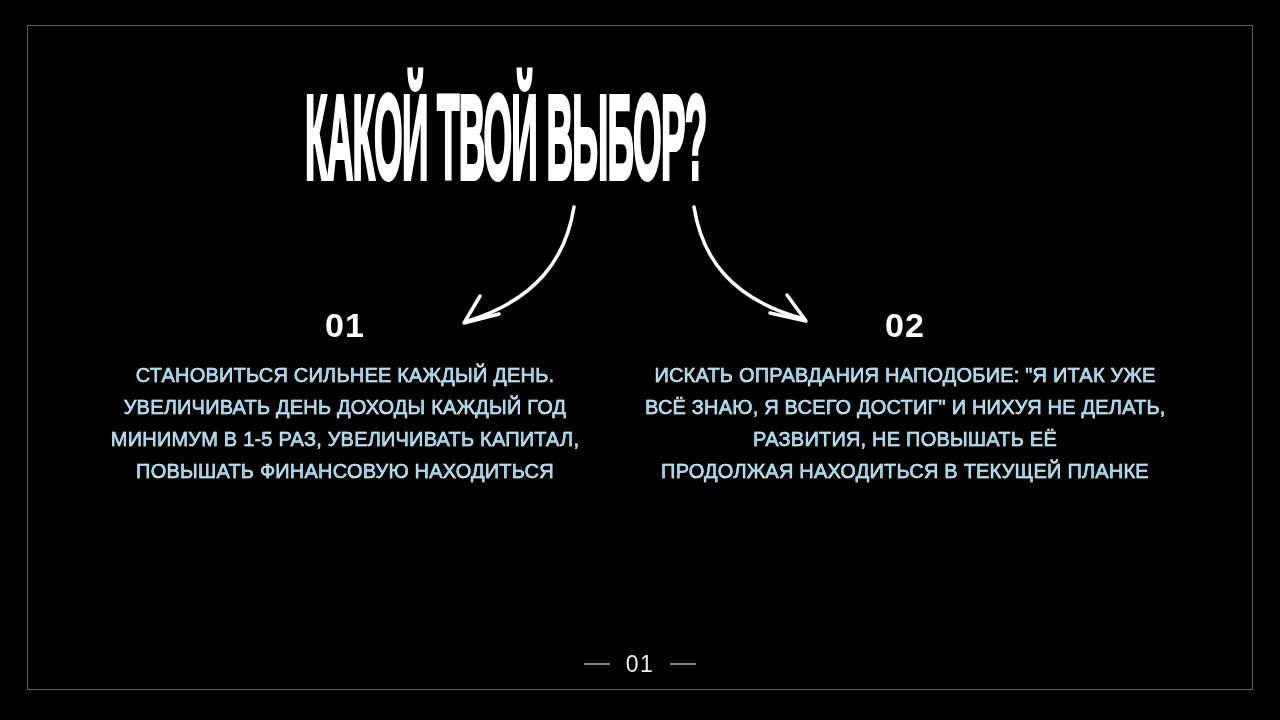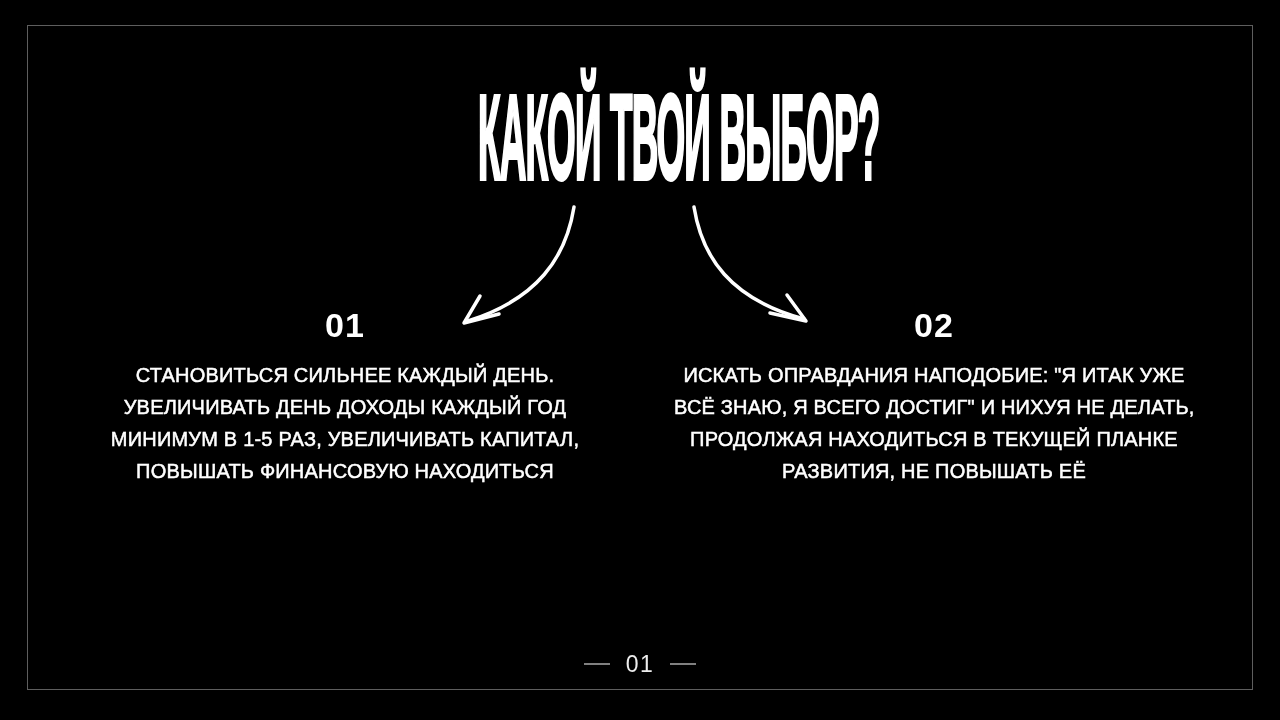--- a/index.html
+++ b/index.html
@@ -14,23 +14,23 @@
 
   .frame {
     position: absolute;
     left: 27px; top: 25px;
     width: 1226px; height: 665px;
     border: 1px solid #5e5e5e;
   }
 
   .title-wrap {
     position: absolute;
-    top: 76px; left: 12px;
+    top: 76px; left: 4px;
     width: 1168px;
-    text-align: right;
+    text-align: left;
   }
   .title {
     display: inline-block;
     font-weight: bold;
     font-size: 92px;
     line-height: 1;
     letter-spacing: -2px;
     white-space: nowrap;
     transform: scale(0.40, 1.32);
     transform-origin: 50% 0%;
@@ -44,35 +44,35 @@
     width: 420px; height: 145px;
   }
 
   .option {
     position: absolute;
     top: 305px;
     width: 520px;
     text-align: center;
   }
   .option.left  { left: 85px; }
-  .option.right { left: 674px; }
+  .option.right { left: 645px; }
   .option-number {
     font-size: 34px;
     font-weight: bold;
     line-height: 40px;
     letter-spacing: 1px;
     margin-bottom: 14px;
     color: #ffffff;
   }
   .option-line {
     font-size: 20px;
     line-height: 32px;
     letter-spacing: 0.2px;
     -webkit-text-stroke: 0.5px #ffffff;
-    color: #ffffff;
+    color: #7dd3fc;
     white-space: nowrap;
   }
 
   .footer {
     position: absolute;
     top: 651px; left: 0;
     width: 1280px;
     display: flex;
     justify-content: center;
     align-items: center;
@@ -116,22 +116,22 @@
     <div class="option-line">СТАНОВИТЬСЯ СИЛЬНЕЕ КАЖДЫЙ ДЕНЬ.</div>
     <div class="option-line">УВЕЛИЧИВАТЬ ДЕНЬ ДОХОДЫ КАЖДЫЙ ГОД</div>
     <div class="option-line">МИНИМУМ В 1-5 РАЗ, УВЕЛИЧИВАТЬ КАПИТАЛ,</div>
     <div class="option-line">ПОВЫШАТЬ ФИНАНСОВУЮ НАХОДИТЬСЯ</div>
   </div>
 
   <div class="option right">
     <div class="option-number">02</div>
     <div class="option-line">ИСКАТЬ ОПРАВДАНИЯ НАПОДОБИЕ: "Я ИТАК УЖЕ</div>
     <div class="option-line">ВСЁ ЗНАЮ, Я ВСЕГО ДОСТИГ" И НИХУЯ НЕ ДЕЛАТЬ,</div>
+    <div class="option-line">РАЗВИТИЯ, НЕ ПОВЫШАТЬ ЕЁ</div>
     <div class="option-line">ПРОДОЛЖАЯ НАХОДИТЬСЯ В ТЕКУЩЕЙ ПЛАНКЕ</div>
-    <div class="option-line">РАЗВИТИЯ, НЕ ПОВЫШАТЬ ЕЁ</div>
   </div>
 
   <div class="footer">
     <div class="footer-dash"></div>
     <div class="page-num">01</div>
     <div class="footer-dash"></div>
   </div>
 
 </div>
 

